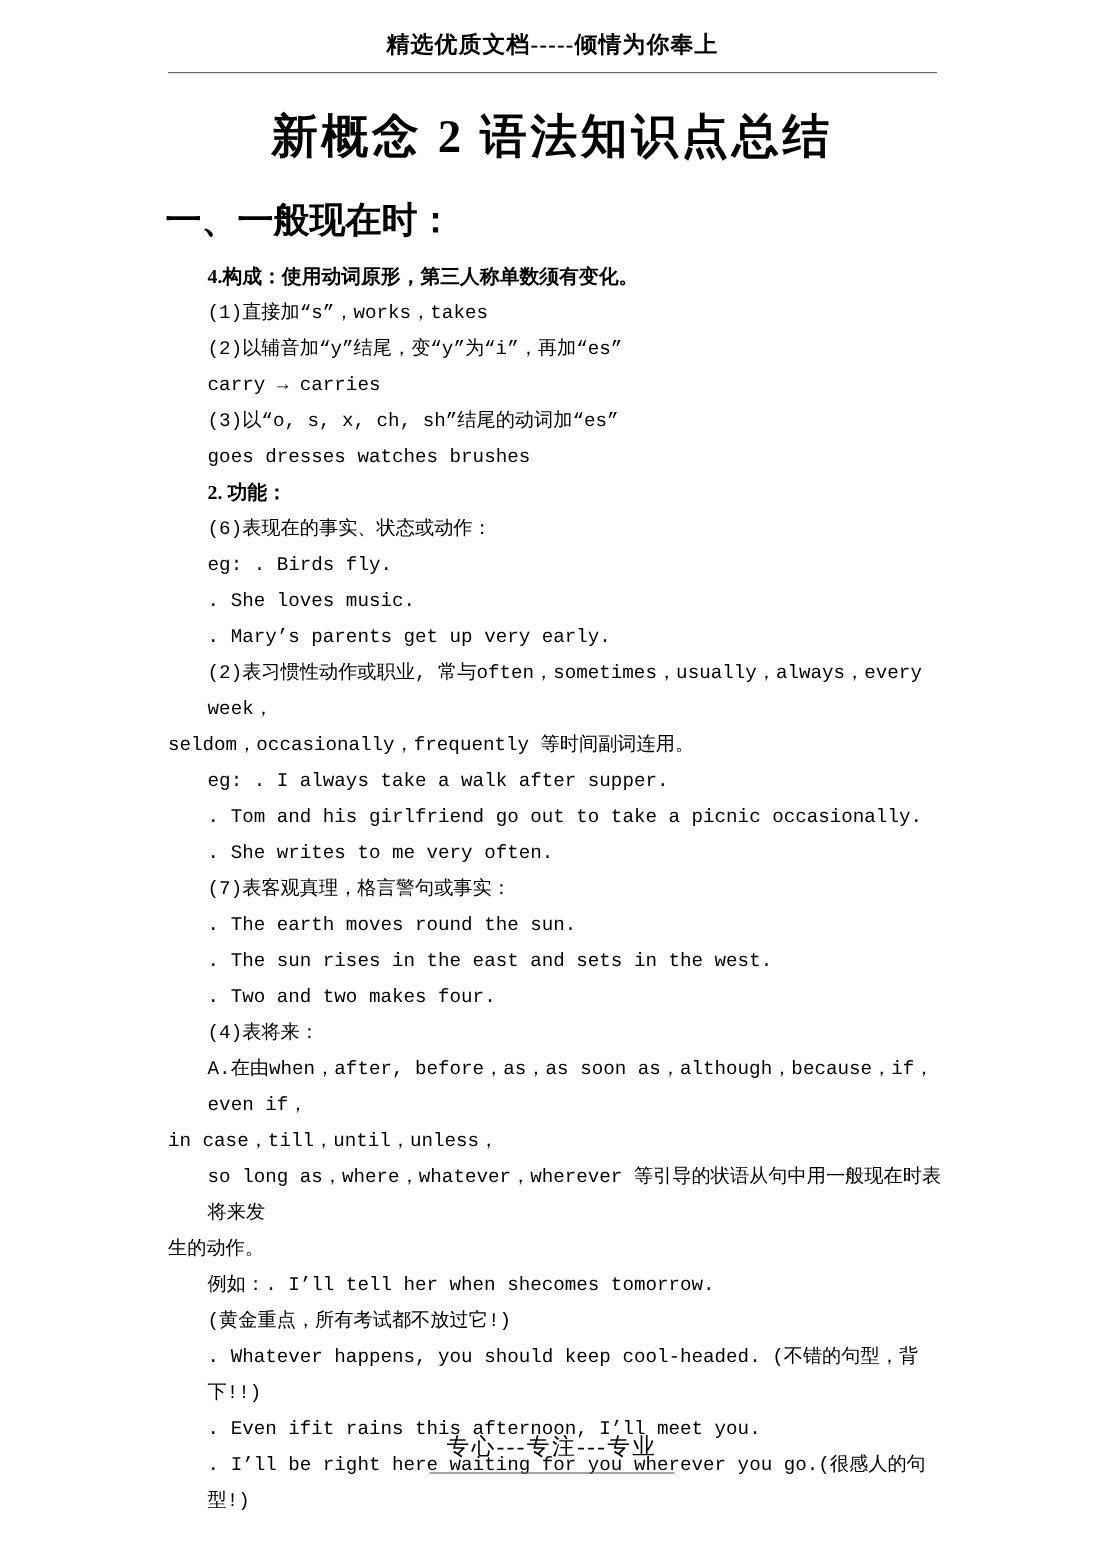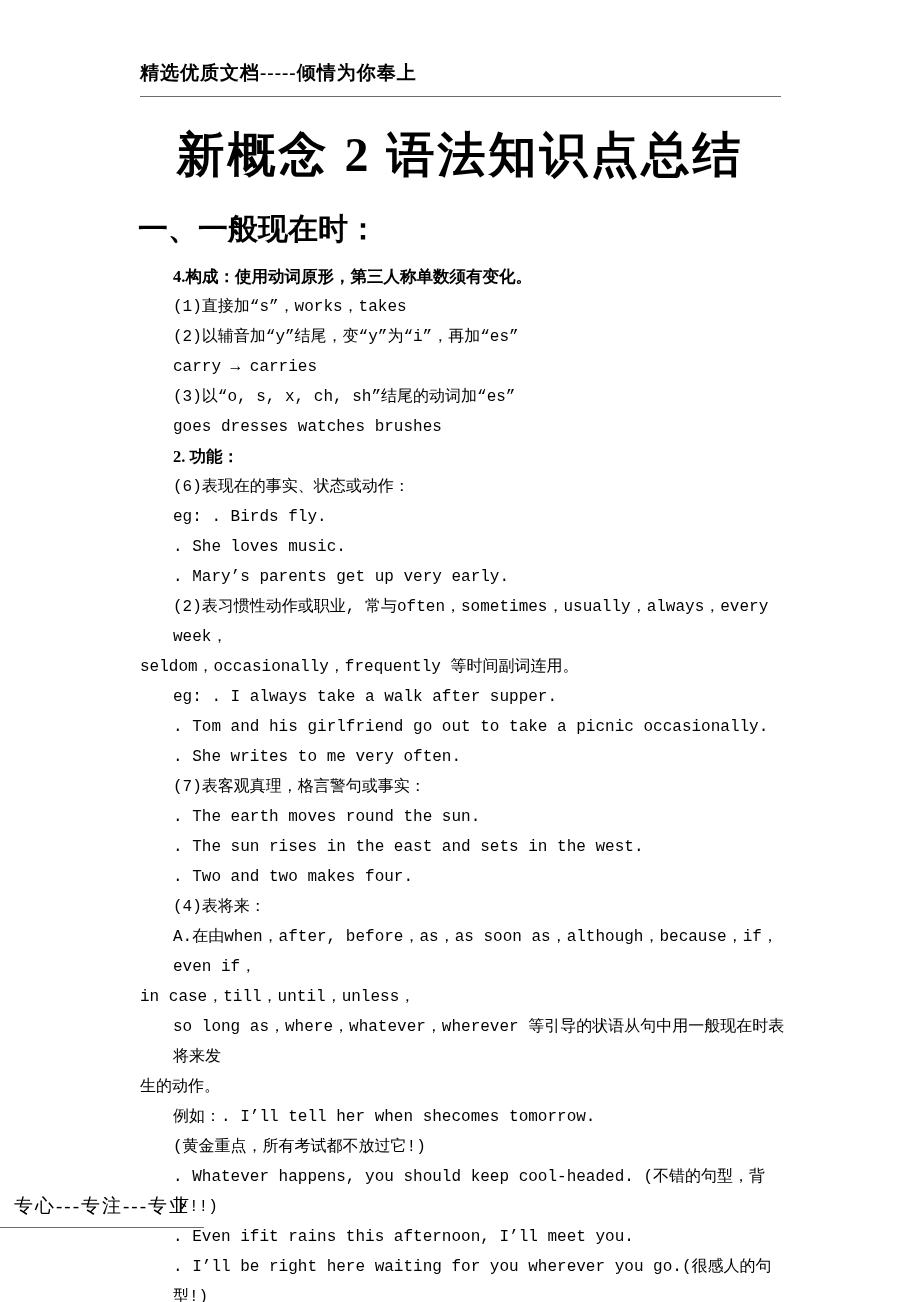--- a/index.html
+++ b/index.html
@@ -12,32 +12,32 @@
   }
   .page {
     position: relative;
     width: 920px;
     height: 1302px;
     background: #ffffff;
     overflow: hidden;
   }
   .header {
     margin: 0 139px 0 140px;
-    padding-top: 60px;
+    padding-top: 24px;
     padding-bottom: 10px;
-    text-align: left;
+    text-align: center;
     border-bottom: 1px solid #6b6b6b;
     font-size: 19px;
     font-weight: bold;
     letter-spacing: 1px;
   }
   .title {
     margin-top: 26px;
     text-align: center;
-    font-size: 48px;
+    font-size: 39px;
     font-weight: bold;
     letter-spacing: 3px;
   }
   .section-heading {
     margin: 22px 0 0 138px;
     font-size: 30px;
     font-weight: bold;
   }
   .doc-body {
     margin: 12px 130px 0 140px;
@@ -50,21 +50,21 @@
   .line.bold {
     font-weight: bold;
     font-family: "Liberation Serif", "DejaVu Serif", serif;
     font-size: 16.5px;
   }
   .footer {
     position: absolute;
     bottom: 74px;
     left: 0;
     right: 0;
-    text-align: left;
+    text-align: center;
   }
   .footer-text {
     display: inline-block;
     font-size: 19px;
     letter-spacing: 2px;
     padding: 0 14px 8px 14px;
     border-bottom: 1px solid #6b6b6b;
   }
 </style>
 </head>

